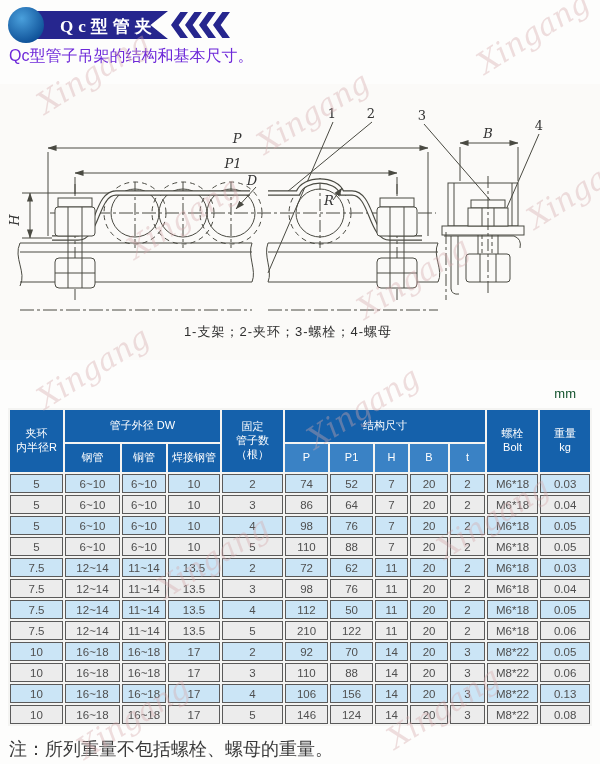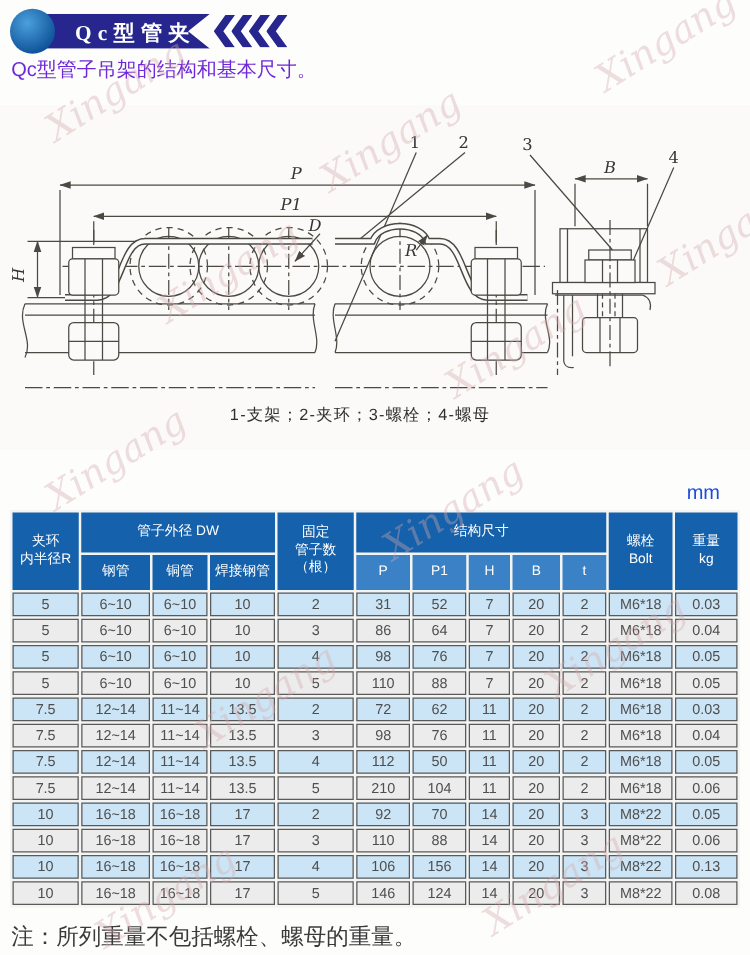--- a/index.html
+++ b/index.html
@@ -20,21 +20,21 @@
   .banner-bar{position:absolute;left:14px;top:5px;width:146px;height:28px;background:#26268e;
     clip-path:polygon(0 0,100% 0,88% 50%,100% 100%,0 100%);}
   .banner-circle{position:absolute;left:0;top:1px;width:36px;height:36px;border-radius:50%;
     background:radial-gradient(circle at 38% 32%,#4aa0dc,#0d4f96 78%);}
   .banner-title{position:absolute;left:52px;top:9px;color:#ffffff;font-size:17px;font-weight:bold;
     letter-spacing:5px;font-family:Liberation Serif, serif;}
   .chev{position:absolute;top:6px;width:17px;height:26px;background:#26268e;
     clip-path:polygon(100% 0,55% 0,0 50%,55% 100%,100% 100%,45% 50%);}
   
   .intro{position:absolute;top:46px;left:9px;font-size:16px;color:#6d28d9;z-index:2;}
-  .unit{position:absolute;top:386px;right:24px;font-size:16px;color:#1d4ed8;z-index:2;}
+  .unit{position:absolute;top:386px;right:24px;font-size:13px;color:#14532d;z-index:2;}
   .note{position:absolute;top:737px;left:9px;font-size:18px;color:#3a3a3a;z-index:2;}
   
   .diagram{position:absolute;top:84px;left:0;width:600px;height:276px;z-index:1;background:#fbfaf8;}
   
   .tblwrap{position:absolute;top:408px;left:8px;width:584px;z-index:2;}
   table.spec{border-collapse:separate;border-spacing:2px;width:584px;table-layout:fixed;
     background:#f4f4f2;font-size:11.5px;}
   table.spec th{background:#1561ab;color:#ffffff;font-weight:normal;font-size:11px;
     text-align:center;vertical-align:middle;padding:0;line-height:1.25;border:0;}
   table.spec th.sub2{background:#3a82c5;height:28px;}
@@ -223,21 +223,21 @@
         <th class="sub2">t</th>
       </tr>
     </thead>
     <tbody>
         <tr class="row-blue">
           <td>5</td>
           <td>6~10</td>
           <td>6~10</td>
           <td>10</td>
           <td>2</td>
-          <td>31</td>
+          <td>74</td>
           <td>52</td>
           <td>7</td>
           <td>20</td>
           <td>2</td>
           <td>M6*18</td>
           <td>0.03</td>
         </tr>
         <tr class="row-gray">
           <td>5</td>
           <td>6~10</td>
@@ -322,21 +322,21 @@
           <td>M6*18</td>
           <td>0.05</td>
         </tr>
         <tr class="row-gray">
           <td>7.5</td>
           <td>12~14</td>
           <td>11~14</td>
           <td>13.5</td>
           <td>5</td>
           <td>210</td>
-          <td>104</td>
+          <td>122</td>
           <td>11</td>
           <td>20</td>
           <td>2</td>
           <td>M6*18</td>
           <td>0.06</td>
         </tr>
         <tr class="row-blue">
           <td>10</td>
           <td>16~18</td>
           <td>16~18</td>

